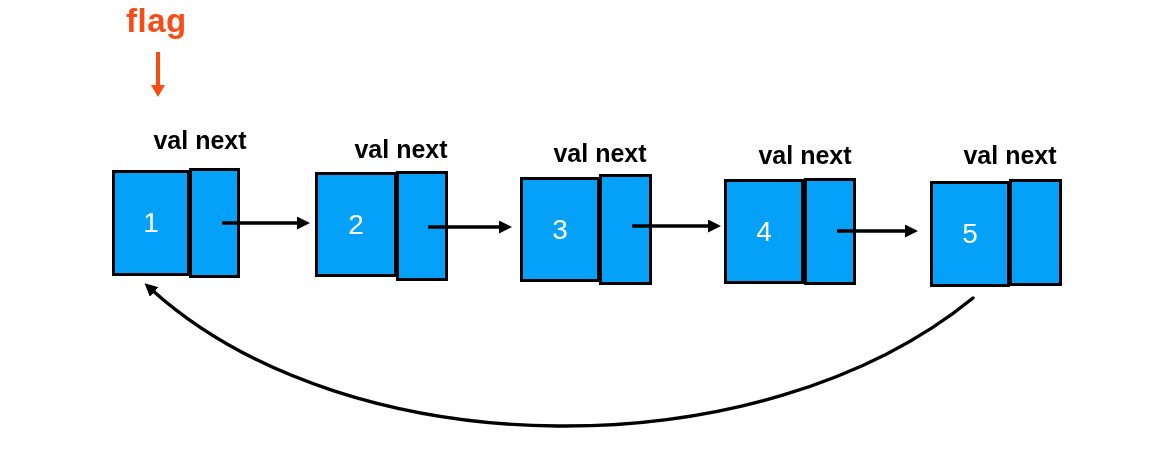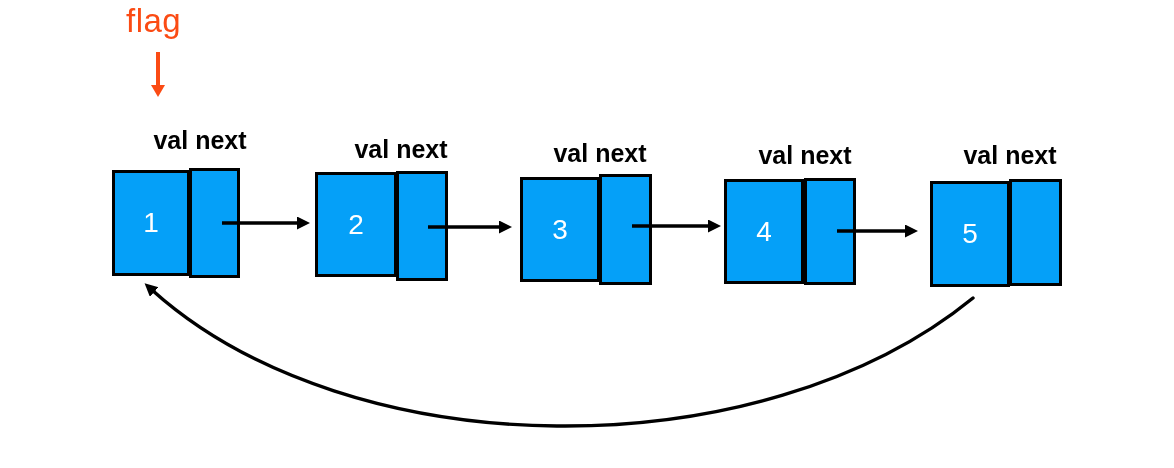--- a/index.html
+++ b/index.html
@@ -13,21 +13,21 @@
     width: 1174px;
     height: 468px;
     background: #ffffff;
     overflow: hidden;
   }
   .flag-label {
     position: absolute;
     left: 126px;
     top: 2px;
     font-size: 33px;
-    font-weight: 400;
+    font-weight: 700;
     color: var(--pointer, #FB4B14);
     letter-spacing: 0.5px;
     white-space: nowrap;
   }
   .node-header {
     position: absolute;
     width: 130px;
     text-align: center;
     font-size: 25px;
     font-weight: 700;

